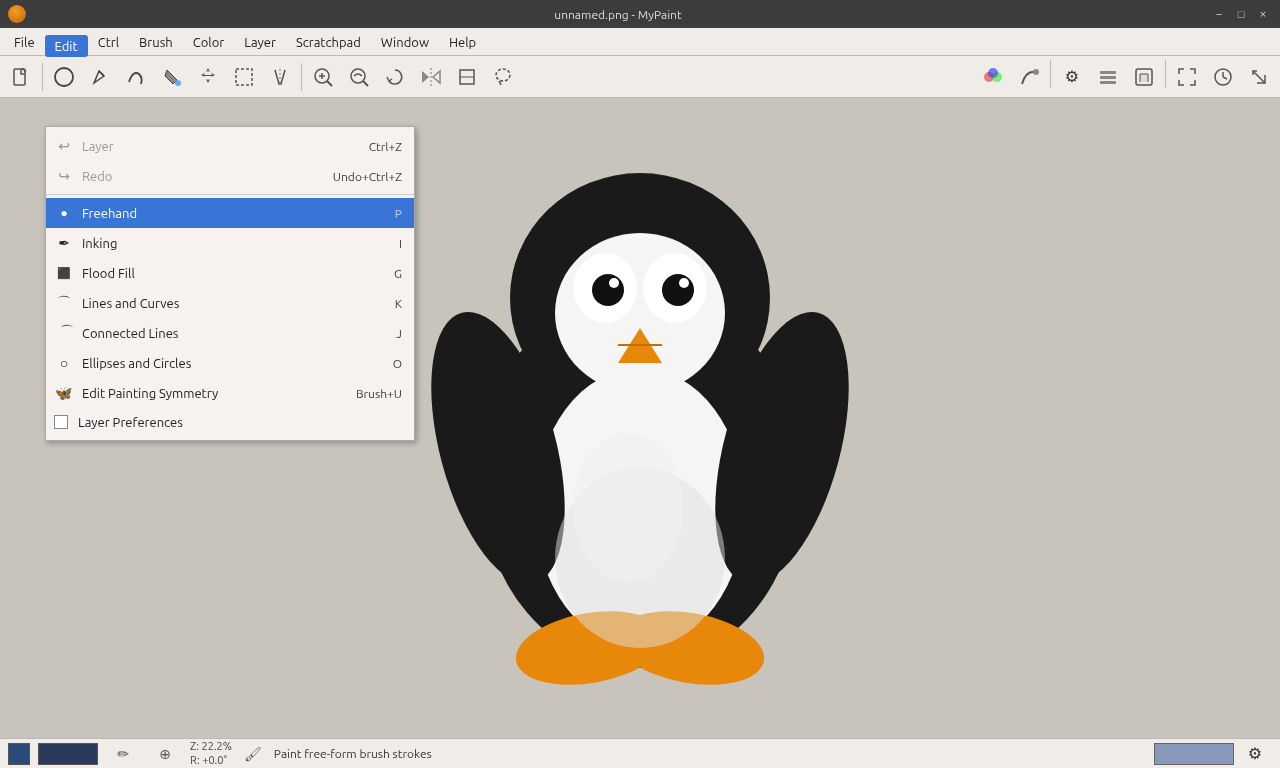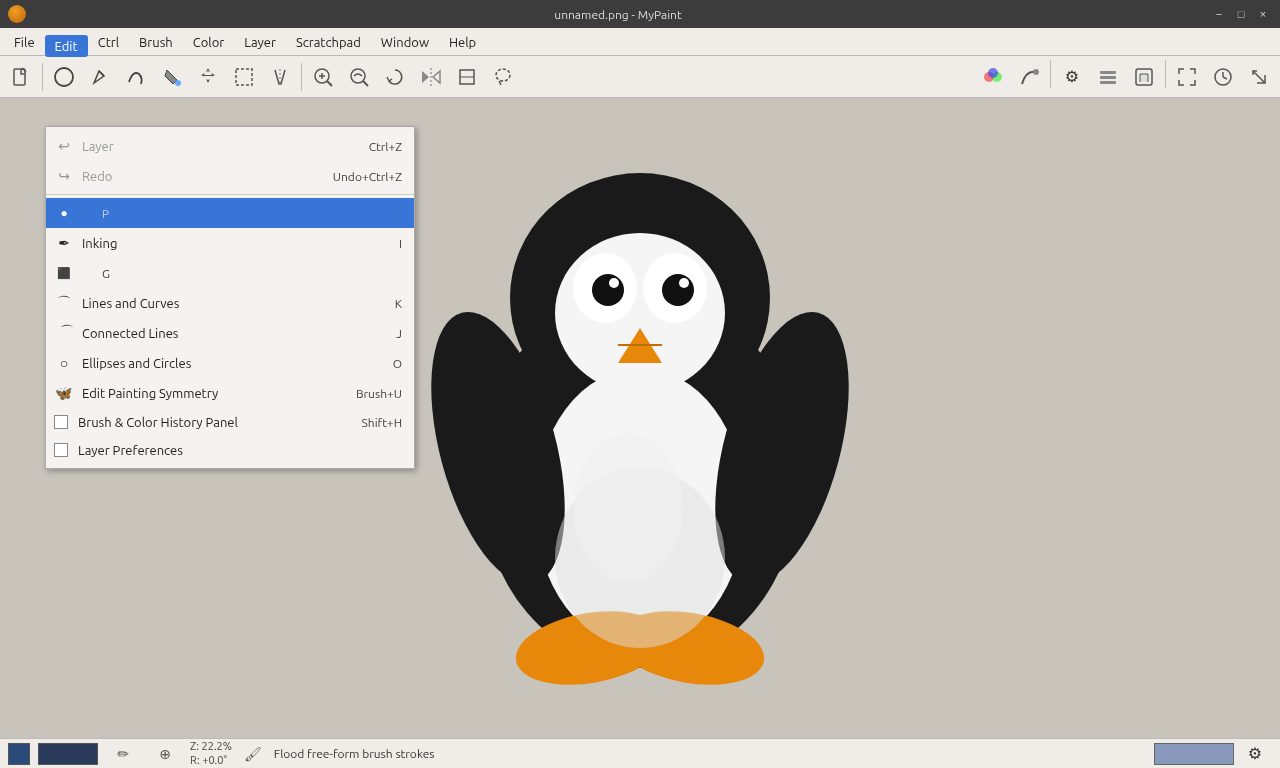--- a/index.html
+++ b/index.html
@@ -428,31 +428,33 @@
 
     <div class="menu-entry disabled">
       <span class="entry-icon">↪</span>
       <span class="entry-label">Redo</span>
       <span class="entry-shortcut">Undo+Ctrl+Z</span>
     </div>
     <div class="menu-sep"></div>
 
     <div class="menu-entry highlighted">
       <span class="entry-icon" style="font-size:12px;">●</span>
+      <span class="entry-label">Freehand</span>
       <span class="entry-shortcut">P</span>
     </div>
 
     <div class="menu-entry">
       <span class="entry-icon">✒</span>
       <span class="entry-label">Inking</span>
       <span class="entry-shortcut">I</span>
     </div>
 
     <div class="menu-entry">
       <span class="entry-icon" style="font-size:11px;">⬛</span>
+      <span class="entry-label">Flood Fill</span>
       <span class="entry-shortcut">G</span>
     </div>
 
     <div class="menu-entry">
       <span class="entry-icon" style="font-size:14px;">⌒</span>
       <span class="entry-label">Lines and Curves</span>
       <span class="entry-shortcut">K</span>
     </div>
 
     <div class="menu-entry">
@@ -467,42 +469,37 @@
       <span class="entry-shortcut">O</span>
     </div>
 
     <div class="menu-entry">
       <span class="entry-icon">🦋</span>
       <span class="entry-label">Edit Painting Symmetry</span>
       <span class="entry-shortcut">Brush+U</span>
     </div>
 
 
-    <div class="menu-entry">
-      <span class="checkbox-icon"></span>
-      <span class="entry-label">Brush &amp; Color History Panel</span>
-      <span class="entry-shortcut">Shift+H</span>
-    </div>
 
     <div class="menu-entry">
       <span class="checkbox-icon"></span>
       <span class="entry-label">Layer Preferences</span>
       <span class="entry-shortcut"></span>
     </div>
   </div>
 </div>
 
 <div id="statusbar">
   <div class="status-color"></div>
   <div class="status-brush-preview"></div>
   <button class="toolbar-btn" style="font-size:14px; color:#555;">✏</button>
   <button class="toolbar-btn" style="font-size:14px; color:#555;">⊕</button>
   <div class="status-zoom">
     <span>Z: 22.2%</span>
     <span>R: +0.0°</span>
   </div>
   <span style="font-size:14px; color:#555; margin-left:4px;">🖌</span>
-  <span class="status-message">Flood free-form brush strokes</span>
+  <span class="status-message">Paint free-form brush strokes</span>
   <div class="status-right">
     <div style="width:80px; height:22px; background: #8899bb; border:1px solid #666;"></div>
     <button class="toolbar-btn">⚙</button>
   </div>
 </div>
 
 </body></html>

